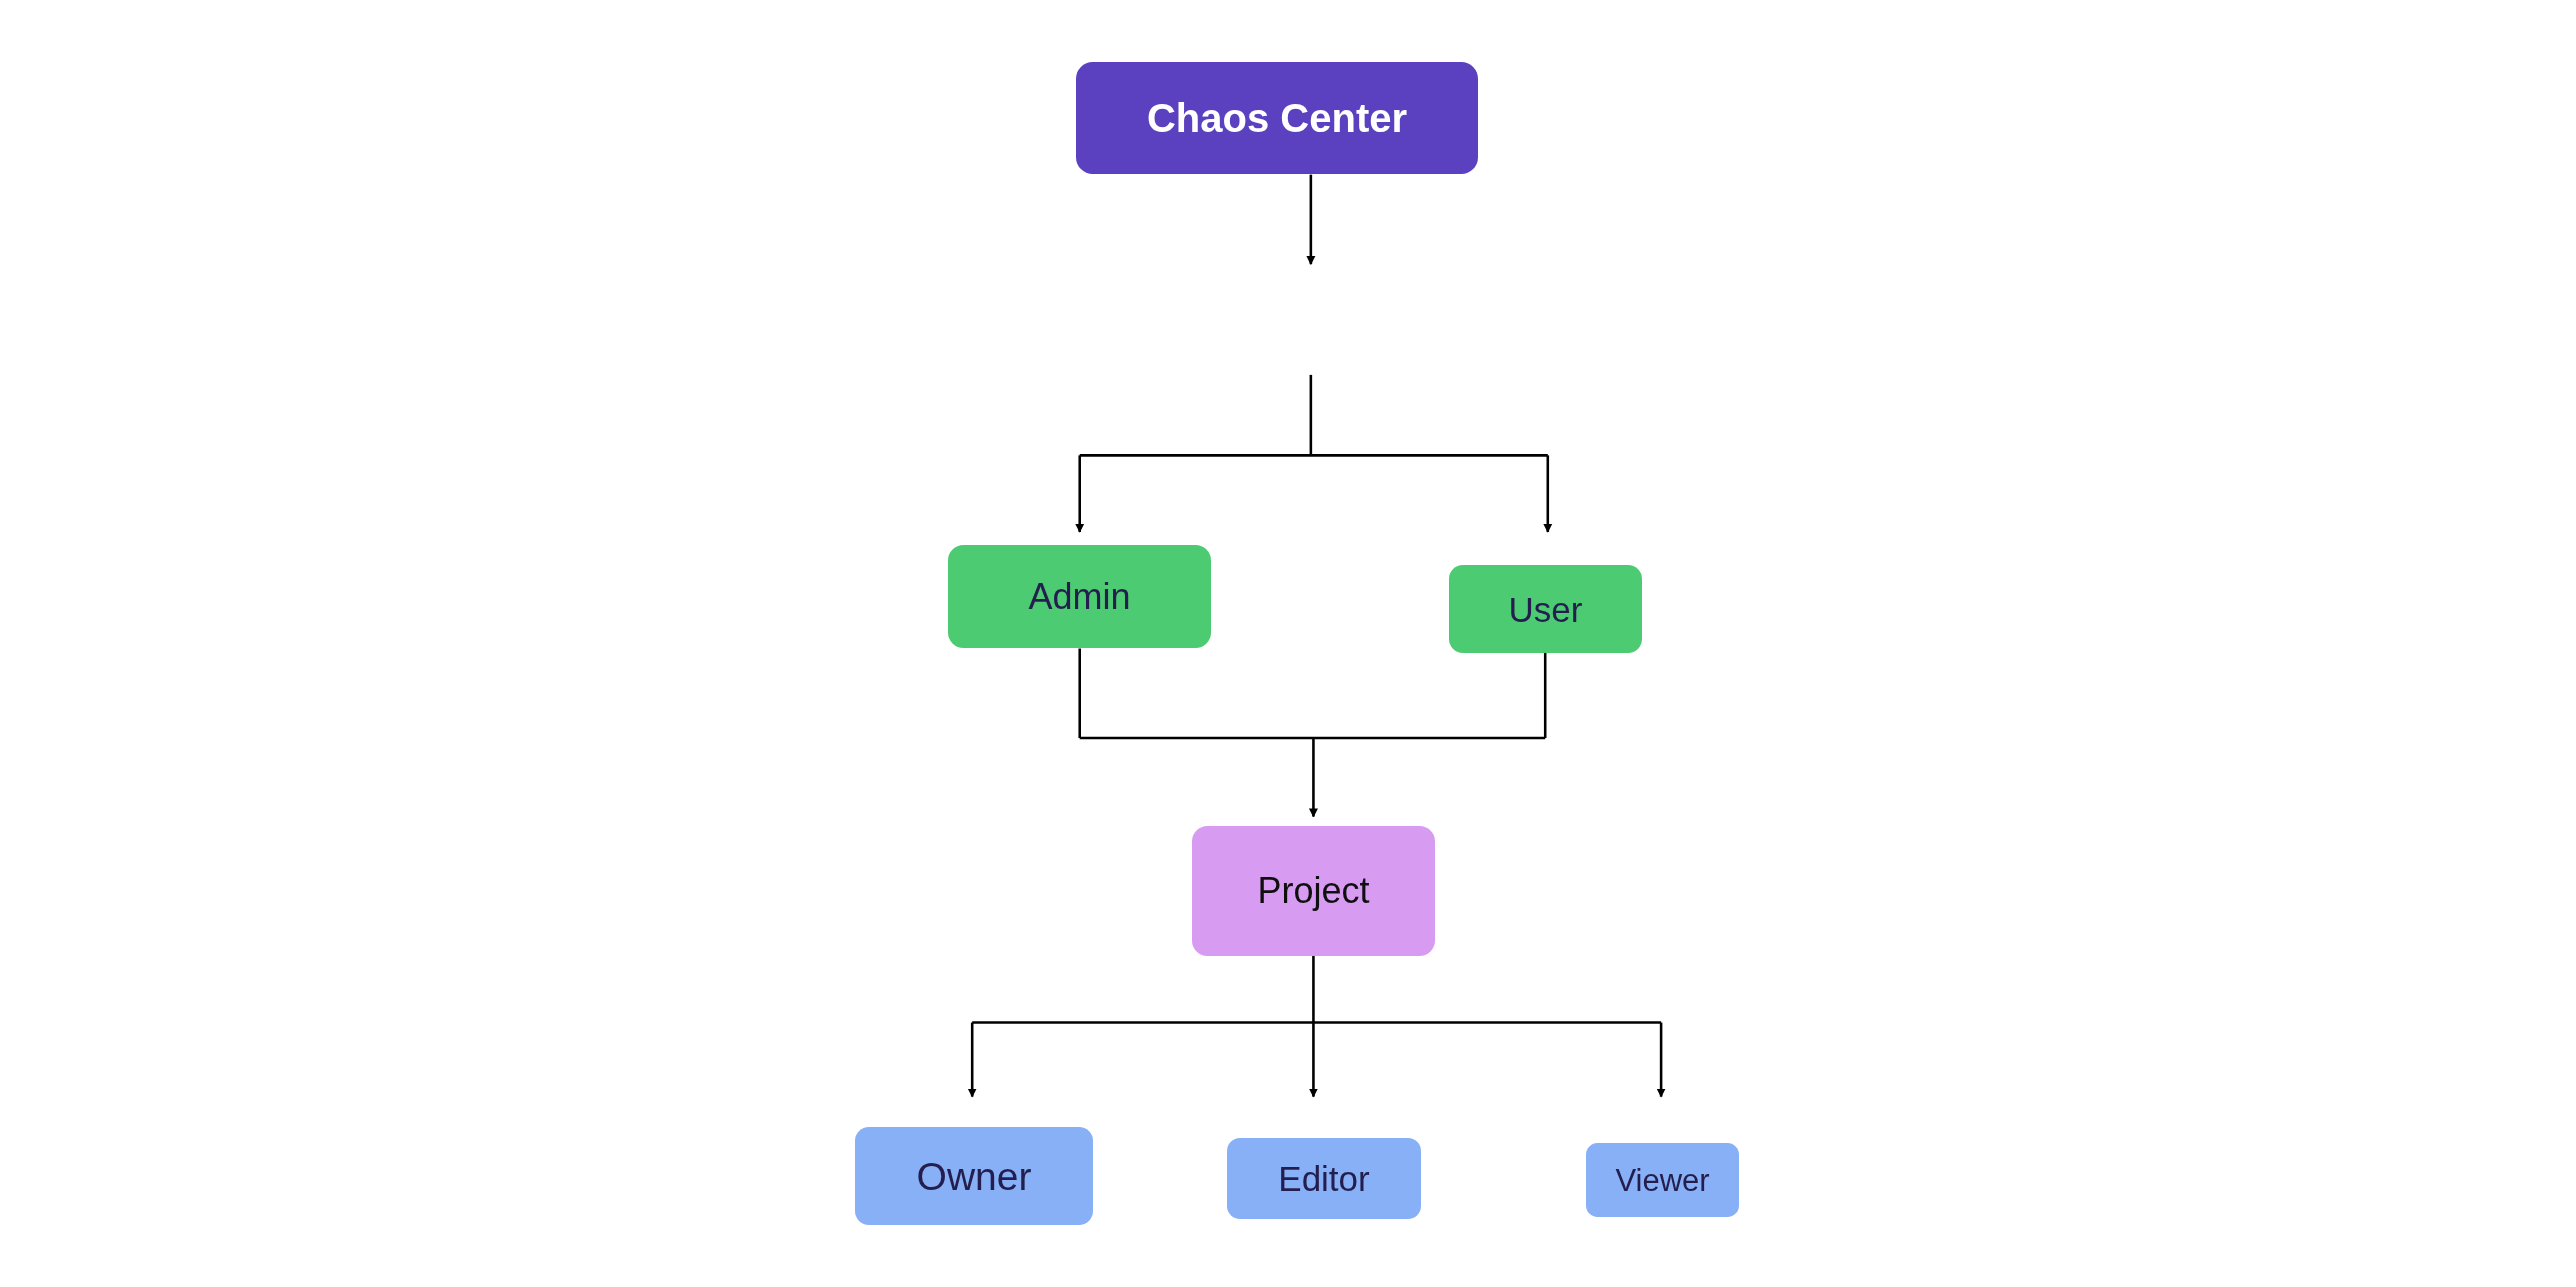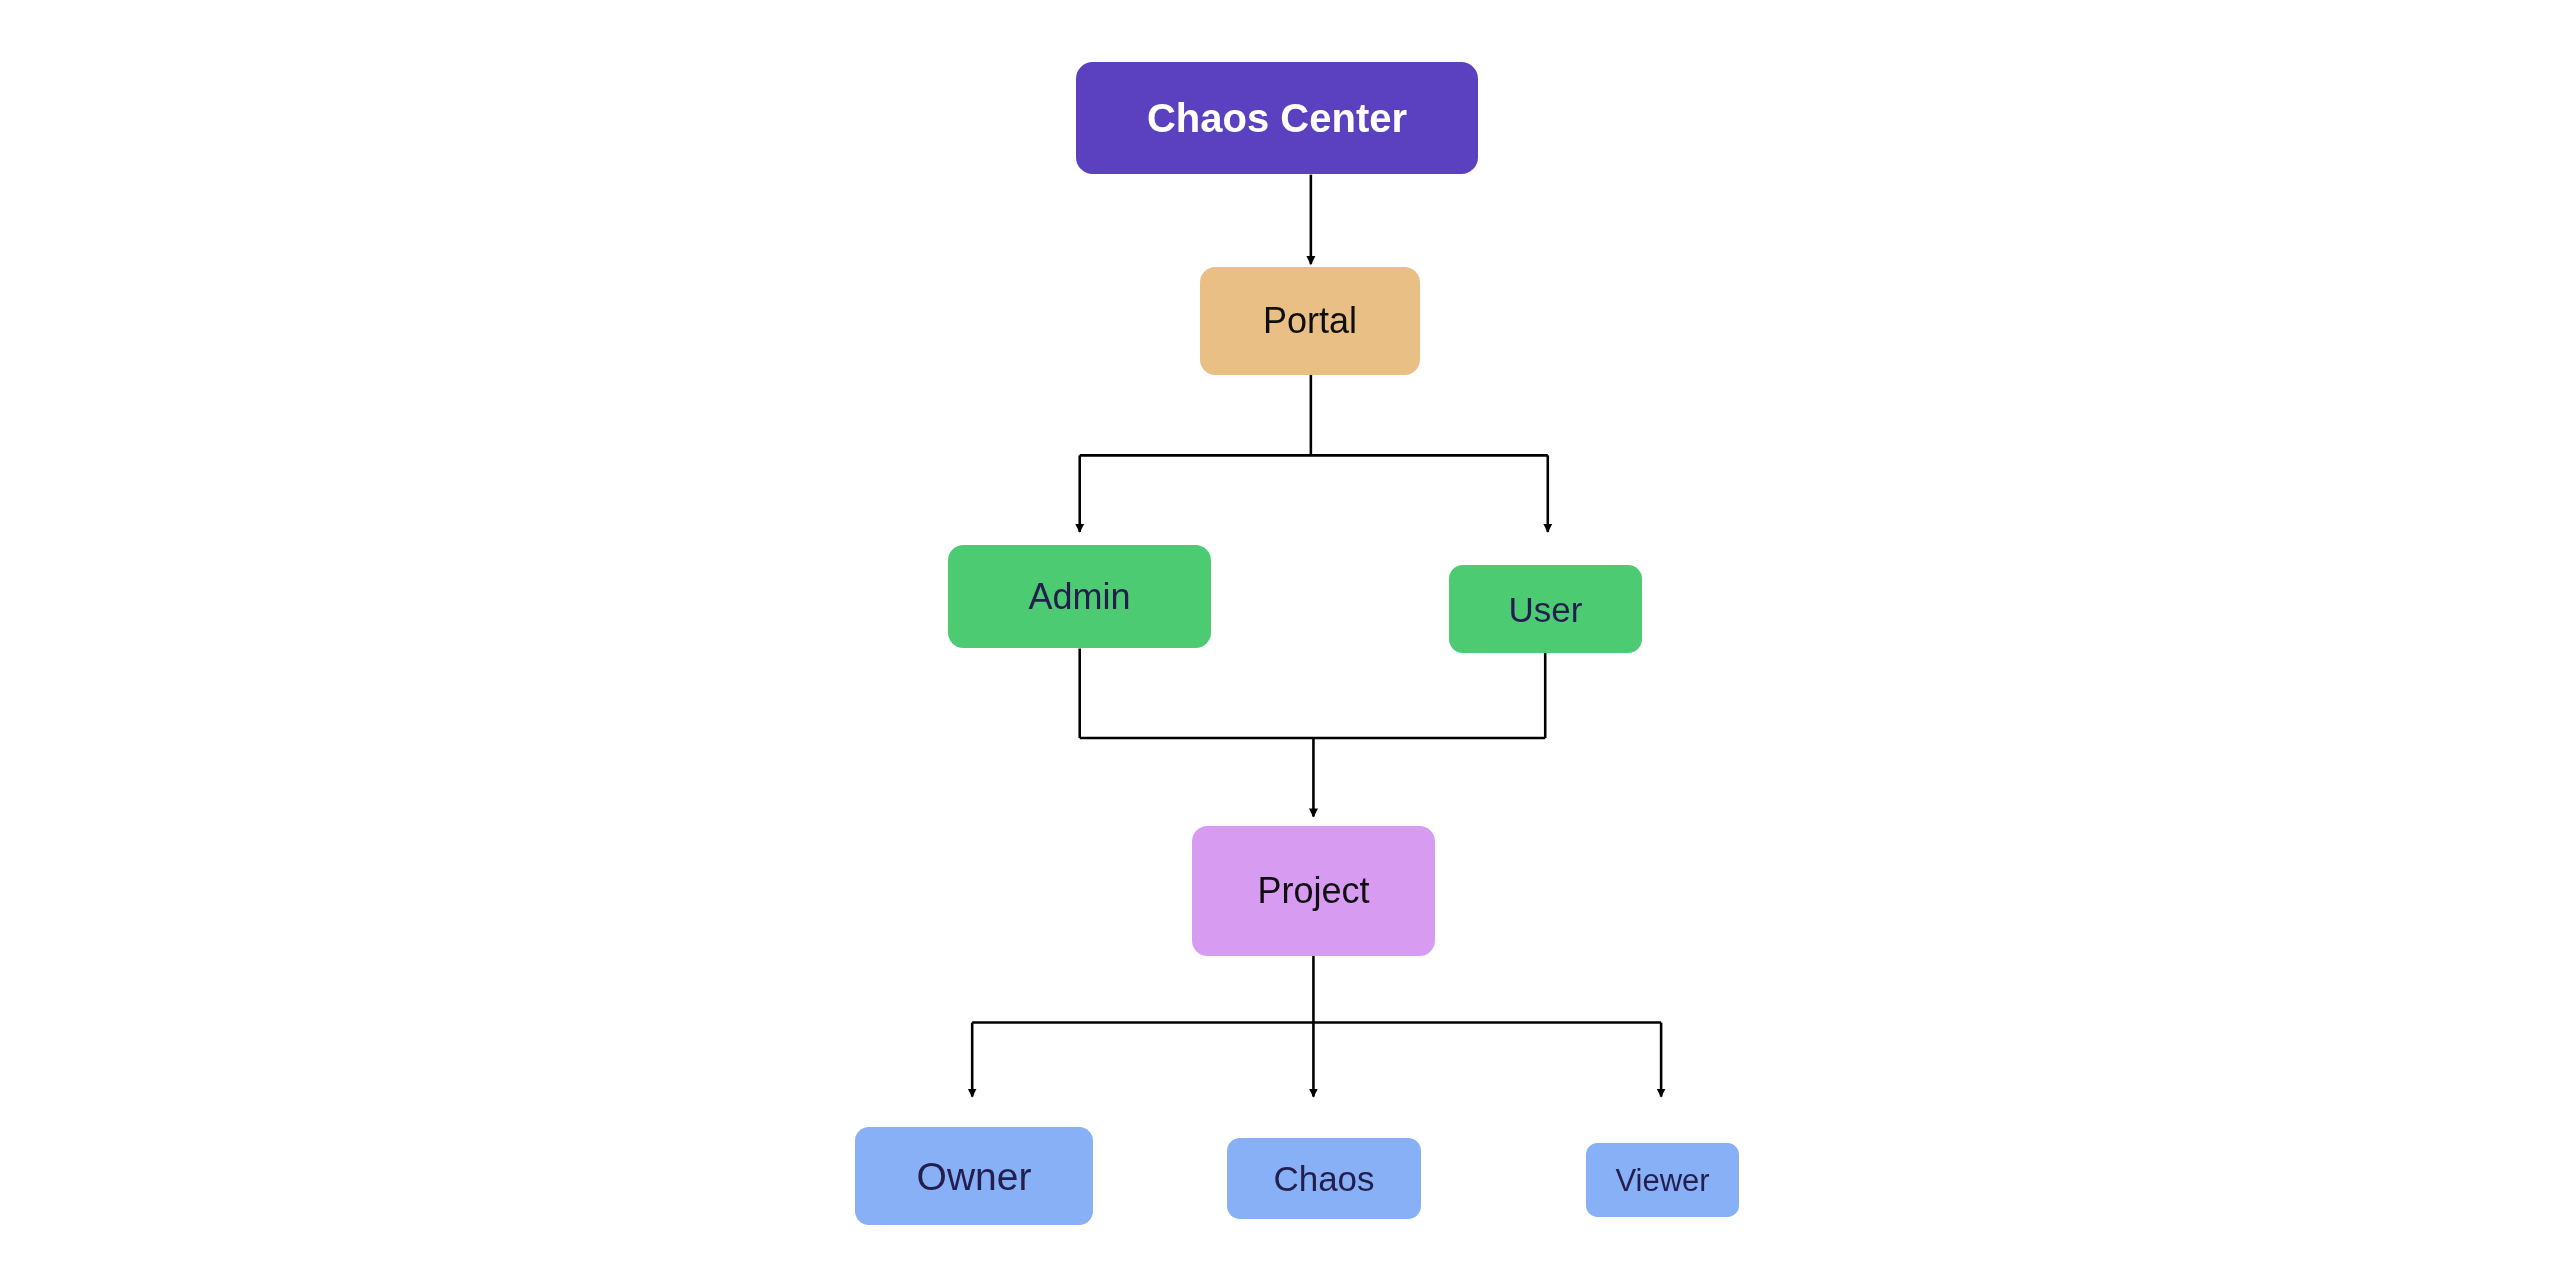--- a/index.html
+++ b/index.html
@@ -76,42 +76,39 @@
     <path d="M 1510 1588 H 2580"></path>
     <path d="M 2040 1443 V 1703" marker-end="url(#arrow)"></path>
     <path d="M 1510 1588 V 1703" marker-end="url(#arrow)"></path>
     <path d="M 2580 1588 V 1703" marker-end="url(#arrow)"></path>
   </svg>
 
   <div class="node" id="node-chaos-center" style="background-color: rgb(91, 64, 191); color: rgb(255, 255, 255);">
     <span>Chaos Center</span>
   </div>
 
-  <div class="node" id="node-portal" style="background-color: rgb(233, 191, 133); color: rgb(15, 15, 15);">
-    <span>Portal</span>
-  </div>
 
   <div class="node" id="node-admin" style="background-color: rgb(77, 203, 115); color: rgb(36, 30, 78);">
     <span>Admin</span>
   </div>
 
   <div class="node" id="node-user" style="background-color: rgb(77, 203, 115); color: rgb(36, 30, 78);">
     <span>User</span>
   </div>
 
   <div class="node" id="node-project" style="background-color: rgb(216, 155, 242); color: rgb(15, 15, 15);">
     <span>Project</span>
   </div>
 
   <div class="node" id="node-owner" style="background-color: rgb(135, 176, 247); color: rgb(36, 30, 78);">
     <span>Owner</span>
   </div>
 
   <div class="node" id="node-editor" style="background-color: rgb(135, 176, 247); color: rgb(36, 30, 78);">
-    <span>Chaos</span>
+    <span>Editor</span>
   </div>
 
   <div class="node" id="node-viewer" style="background-color: rgb(135, 176, 247); color: rgb(36, 30, 78);">
     <span>Viewer</span>
   </div>
 
 </div>
 
 
 </body></html>

